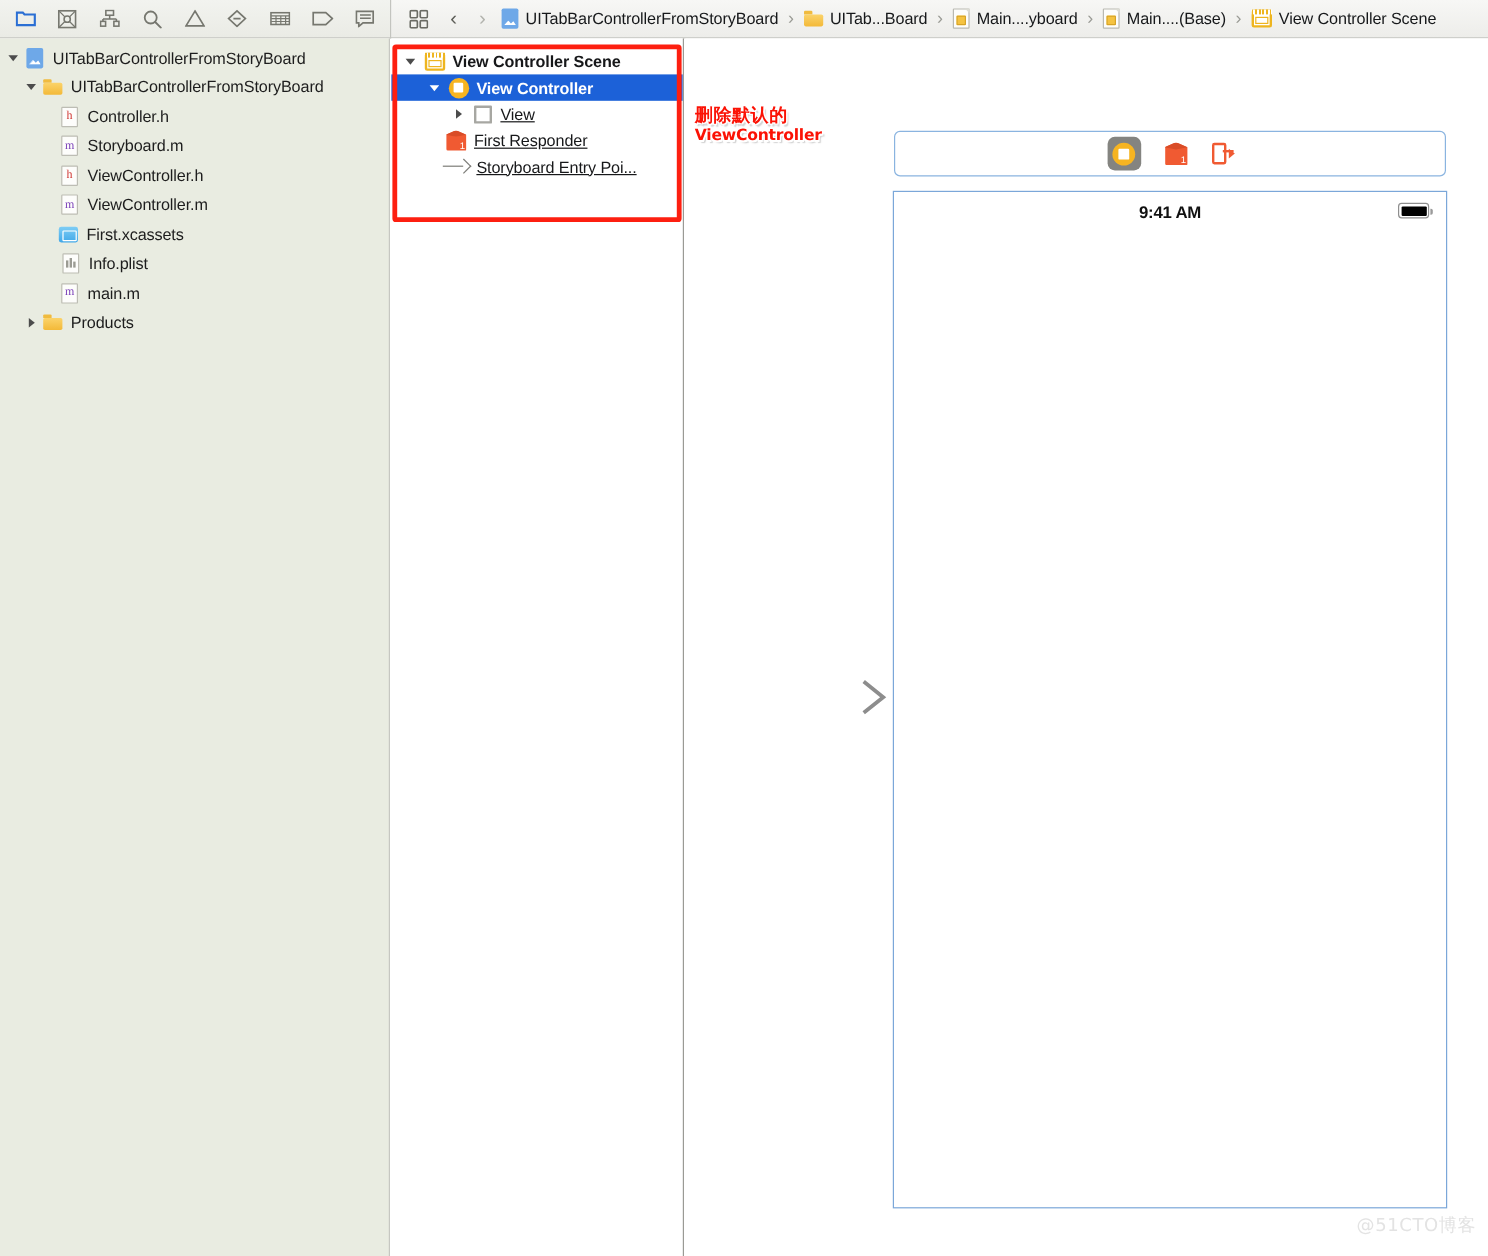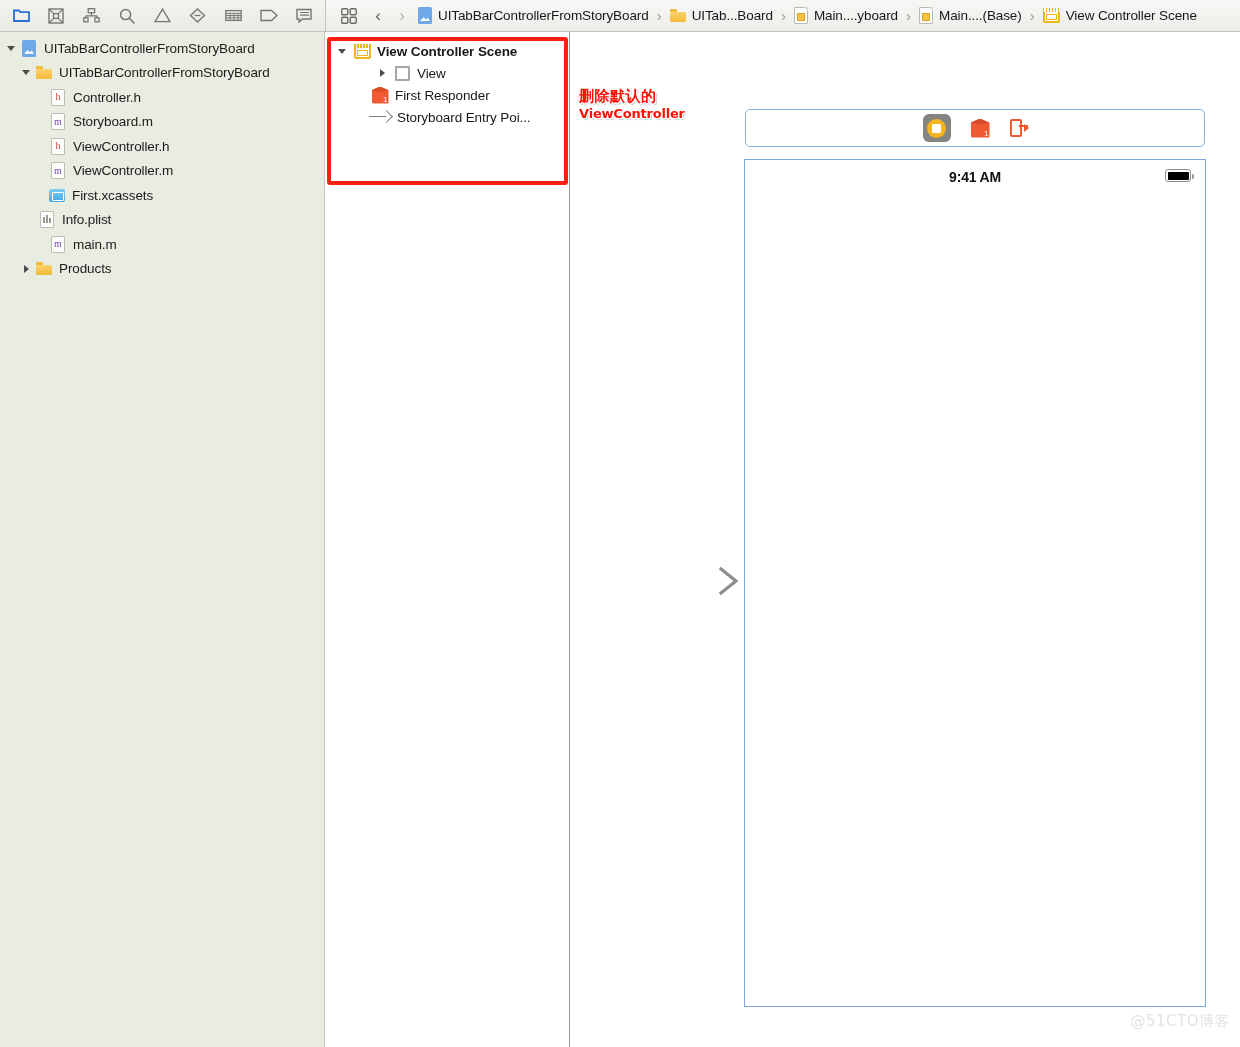--- a/index.html
+++ b/index.html
@@ -266,21 +266,21 @@
     border-bottom: 4px solid transparent;
   }
   .ol-tri.open i {
     border-left: 4.5px solid transparent;
     border-right: 4.5px solid transparent;
     border-top: 5.5px solid #4c4c4c;
     border-bottom: none;
   }
   .ol-icon { width:20px; display:flex; align-items:center; justify-content:center; flex:none; margin-right:5px;}
   .ol-label { font-weight:600; font-size:13.5px; letter-spacing:-0.1px;}
-  .ol-label.norm { font-weight:400; }
+  .ol-label.norm { font-weight:400;text-decoration:underline; }
 
   .red-box {
     position:absolute; left:327px; top:37px;
     width:241px; height:148px;
     border:4px solid #fd1f10;
     border-radius:3px;
     pointer-events:none;
   }
 
   
@@ -547,21 +547,21 @@
     <div class="nav-row" style="padding-left:48px">
       <span class="nav-icon">
           <span class="ic ic-assets">
             <span class="body"></span>
           </span>
         </span>
       <span class="nav-label">First.xcassets</span>
     </div>
 
 
-    <div class="nav-row" style="padding-left:38px">
+    <div class="nav-row" style="padding-left:50px">
       <span class="nav-icon">
           <span class="ic ic-plist">
             <span class="pg"></span>
             <span class="bars"></span>
           </span>
         </span>
       <span class="nav-label">Info.plist</span>
     </div>
 
     <div class="nav-row" style="padding-left:49px">
@@ -598,20 +598,31 @@
       <span class="ol-icon">
           <span class="ic ic-scene">
             <span class="frame"></span>
             <span class="top"></span>
             <span class="in"></span>
           </span>
         </span>
       <span class="ol-label">View Controller Scene</span>
     </div>
 
+    <div class="ol-row selected" style="padding-left:28px">
+      <span class="ol-tri open">
+          <i></i>
+        </span>
+      <span class="ol-icon">
+          <span class="ic ic-vc">
+            <span class="sq"></span>
+          </span>
+        </span>
+      <span class="ol-label">View Controller</span>
+    </div>
 
     <div class="ol-row" style="padding-left:48px">
       <span class="ol-tri">
           <i></i>
         </span>
       <span class="ol-icon">
           <span class="ic ic-view"></span>
         </span>
       <span class="ol-label norm">View</span>
     </div>

